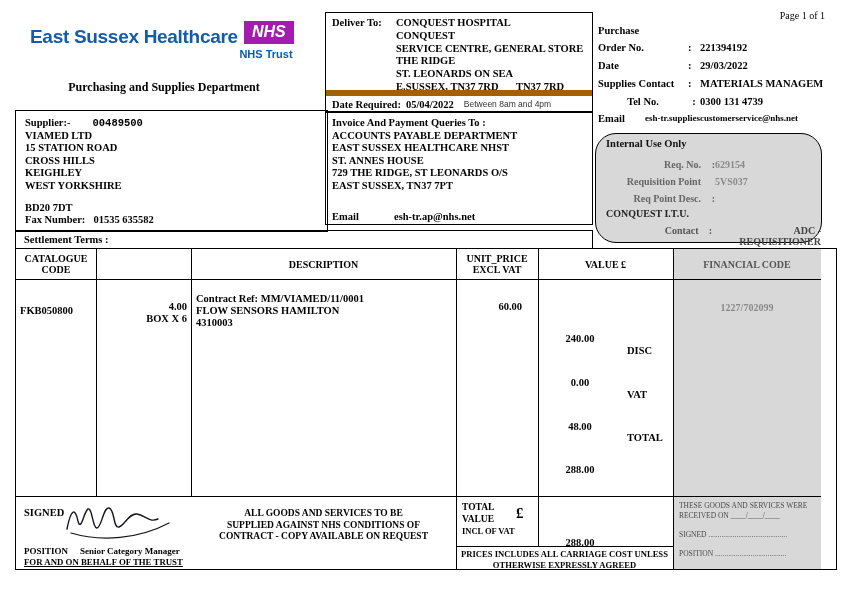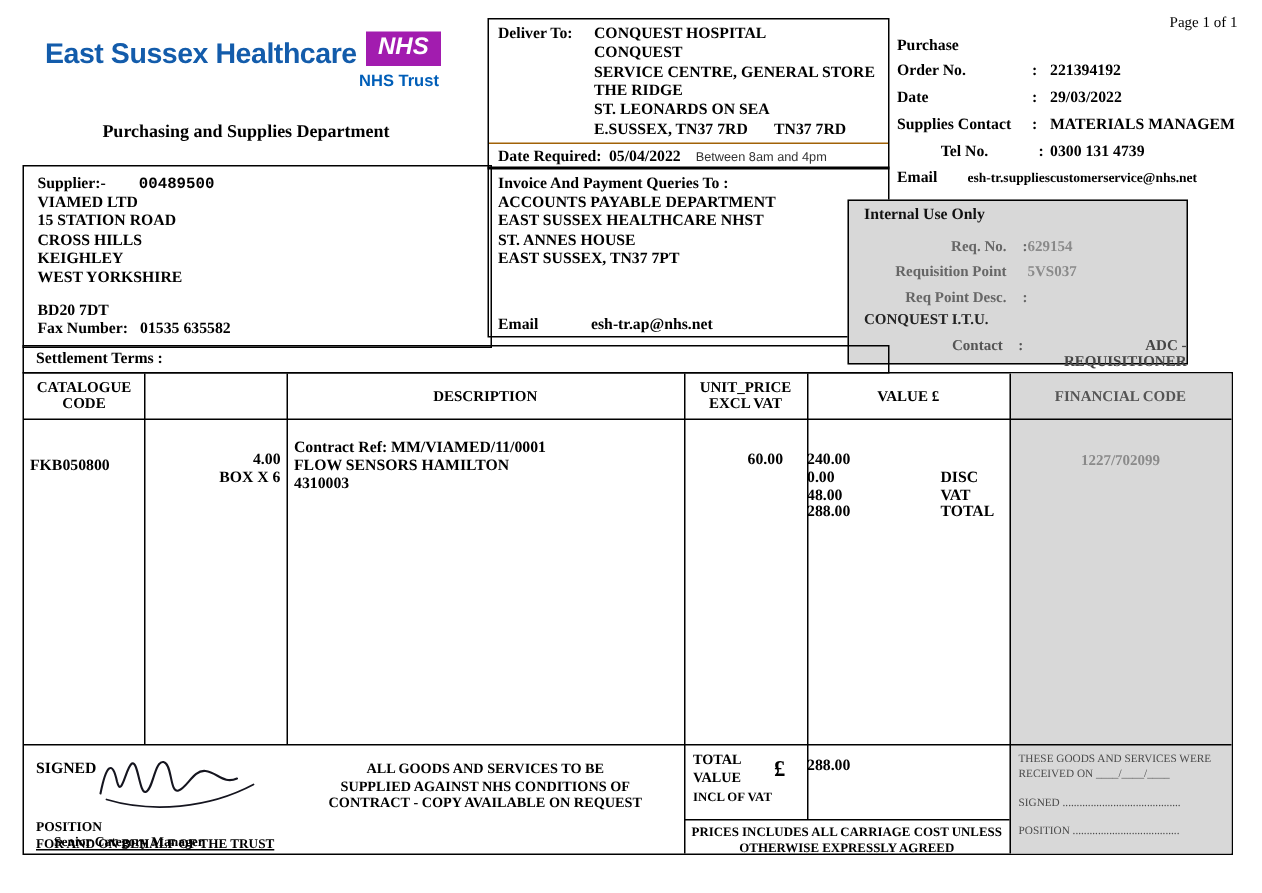--- a/index.html
+++ b/index.html
@@ -12,21 +12,21 @@
   .vline{position:absolute;width:1px;background:#000;}
   .hline{position:absolute;height:1px;background:#000;}
   .hcell{position:absolute;top:0;height:30px;display:flex;flex-direction:column;justify-content:center;align-items:center;font-weight:bold;font-size:10px;line-height:11px;text-align:center;}
   .orow{position:absolute;left:0;display:flex;font-weight:bold;}
   .orow .lab{width:90px;}
   .orow .col{width:12px;}
   .irow{position:absolute;left:10px;display:flex;font-weight:bold;font-size:10px;text-align:right;}
   .irow .lab{width:95px;}
   .irow .col{width:14px;}
   .vrow{display:flex;line-height:11.8px;padding-right:4px;}
-  .vrow .amt{flex:1;text-align:left;}
+  .vrow .amt{flex:1;text-align:center;margin-top:32px;}
   .vrow .tag{width:42px;text-align:left;padding-left:5px;}
 </style>
 </head>
 <body>
 
 <div class="abs" style="top:10px;right:16px;font-size:10px;">Page 1 of 1</div>
 
 <div class="abs" style="left:30px;top:18px;width:270px;height:60px;">
   <div class="abs sans" style="left:0;top:8px;font-size:19px;font-weight:bold;color:#135CAB;letter-spacing:-0.3px;white-space:nowrap;">East Sussex Healthcare</div>
   <div class="abs sans" style="left:214px;top:3px;background:#a21caf;color:#fff;font-style:italic;font-weight:bold;font-size:16px;padding:2px 8px 3px;">NHS</div>
@@ -38,21 +38,21 @@
   <div class="abs b" style="left:6px;top:4px;font-size:10.5px;">Deliver To:</div>
   <div class="abs b" style="left:70px;top:4px;font-size:10.5px;line-height:12.8px;">
     <div>CONQUEST HOSPITAL</div>
     <div>CONQUEST</div>
     <div>SERVICE CENTRE, GENERAL STORE</div>
     <div>THE RIDGE</div>
     <div>ST. LEONARDS ON SEA</div>
     <div>E.SUSSEX, TN37 7RD</div>
   </div>
   <div class="abs b" style="left:190px;top:68px;font-size:10.5px;">TN37 7RD</div>
-  <div class="abs" style="left:0;right:0;bottom:0;height:16px;border-top:1px solid #a16207;display:flex;align-items:center;">
+  <div class="abs" style="left:0;right:0;bottom:0;height:16px;border-top:6px solid #a16207;display:flex;align-items:center;">
     <span class="b" style="margin-left:6px;font-size:10.5px;">Date Required:</span>
     <span class="b" style="margin-left:5px;font-size:10.5px;">05/04/2022</span>
     <span class="sans" style="margin-left:10px;font-size:8.5px;color:#333;">Between 8am and 4pm</span>
   </div>
 </div>
 
 <div class="abs" style="left:598px;top:25px;width:240px;font-size:10.5px;">
   <div class="abs b" style="left:0;top:0;">Purchase</div>
   <div class="orow" style="top:17px;">
     <span class="lab">Order No.</span>
@@ -98,29 +98,30 @@
     </div>
   </div>
 </div>
 
 <div class="abs box" style="left:325px;top:111px;width:266px;height:112px;font-size:10.5px;">
   <div class="abs" style="left:6px;top:5px;line-height:12.6px;">
     <div class="b">Invoice And Payment Queries To :</div>
     <div class="b">ACCOUNTS PAYABLE DEPARTMENT</div>
     <div class="b">EAST SUSSEX HEALTHCARE NHST</div>
     <div class="b">ST. ANNES HOUSE</div>
+    <div class="b">729 THE RIDGE, ST LEONARDS O/S</div>
     <div class="b">EAST SUSSEX, TN37 7PT</div>
   </div>
   <div class="abs" style="left:6px;top:99px;display:flex;">
     <span class="b" style="width:62px;">Email</span>
     <span class="b">esh-tr.ap@nhs.net</span>
   </div>
 </div>
 
-<div class="abs box" style="left:565px;top:133px;width:225px;height:108px;background:#d8d8d8;">
+<div class="abs box" style="left:595px;top:133px;width:225px;height:108px;background:#d8d8d8;border-radius:21px;">
   <div class="abs b" style="left:10px;top:4px;font-size:10.5px;color:#111;">Internal Use Only</div>
   <div class="irow" style="top:25px;color:#666;">
     <span class="lab">Req. No.</span>
     <span class="col">:</span>
     <span style="color:#8a8a8a;">629154</span>
   </div>
   <div class="irow" style="top:42px;color:#666;">
     <span class="lab">Requisition Point</span>
     <span class="col"></span>
     <span style="color:#8a8a8a;">5VS037</span>
@@ -134,21 +135,21 @@
     <span class="lab">Contact</span>
     <span class="col">:</span>
     <span style="color:#444;">ADC - REQUISITIONER</span>
   </div>
 </div>
 
 <div class="abs box" style="left:15px;top:230px;width:576px;height:17px;display:flex;align-items:center;">
   <span class="b" style="margin-left:8px;font-size:10.5px;">Settlement Terms :</span>
 </div>
 
-<div class="abs box" style="left:15px;top:248px;width:805px;height:320px;">
+<div class="abs box" style="left:15px;top:248px;width:805px;height:320px;padding-left:15px;">
   <div class="abs" style="left:657px;top:0;width:148px;height:320px;background:#d8d8d8;"></div>
 
   <div class="vline" style="left:80px;top:0;height:247px;"></div>
   <div class="vline" style="left:175px;top:0;height:247px;"></div>
   <div class="vline" style="left:440px;top:0;height:320px;"></div>
   <div class="vline" style="left:522px;top:0;height:297px;"></div>
   <div class="vline" style="left:657px;top:0;height:320px;"></div>
   <div class="hline" style="left:0;top:30px;width:805px;"></div>
   <div class="hline" style="left:0;top:247px;width:805px;"></div>
   <div class="hline" style="left:440px;top:297px;width:217px;"></div>
@@ -200,21 +201,21 @@
       <span class="tag">TOTAL</span>
     </div>
   </div>
   <div class="abs b" style="left:657px;top:53px;width:148px;text-align:center;color:#8a8a8a;font-size:10px;">1227/702099</div>
 
   <div class="abs b" style="left:8px;top:258px;font-size:10.5px;">SIGNED</div>
   <svg class="abs" style="left:45px;top:250px;" width="130" height="45" viewBox="0 0 130 45">
     <path d="M6,30 C10,10 14,8 17,22 C20,34 23,12 27,10 C31,8 32,30 36,29 C41,28 42,8 48,9 C54,10 52,30 58,28 C64,26 68,14 76,15 C84,16 88,24 97,20" stroke="#15151f" stroke-width="1.4" fill="none" stroke-linecap="round"></path>
     <path d="M10,34 C40,43 78,40 108,24" stroke="#15151f" stroke-width="1.2" fill="none" stroke-linecap="round"></path>
   </svg>
-  <div class="abs" style="left:8px;top:297px;display:flex;font-size:9px;font-weight:bold;flex-direction:column;">
+  <div class="abs" style="left:8px;top:297px;display:flex;font-size:9px;font-weight:bold;">
     <span>POSITION</span>
     <span style="margin-left:12px;">Senior Category Manager</span>
   </div>
   <div class="abs b" style="left:8px;top:308px;font-size:8.8px;text-decoration:underline;">FOR AND ON BEHALF OF THE TRUST</div>
 
   <div class="abs b" style="left:175px;top:259px;width:265px;text-align:center;font-size:9.5px;line-height:11.5px;">
     <div>ALL GOODS AND SERVICES TO BE</div>
     <div>SUPPLIED AGAINST NHS CONDITIONS OF</div>
     <div>CONTRACT - COPY AVAILABLE ON REQUEST</div>
   </div>

